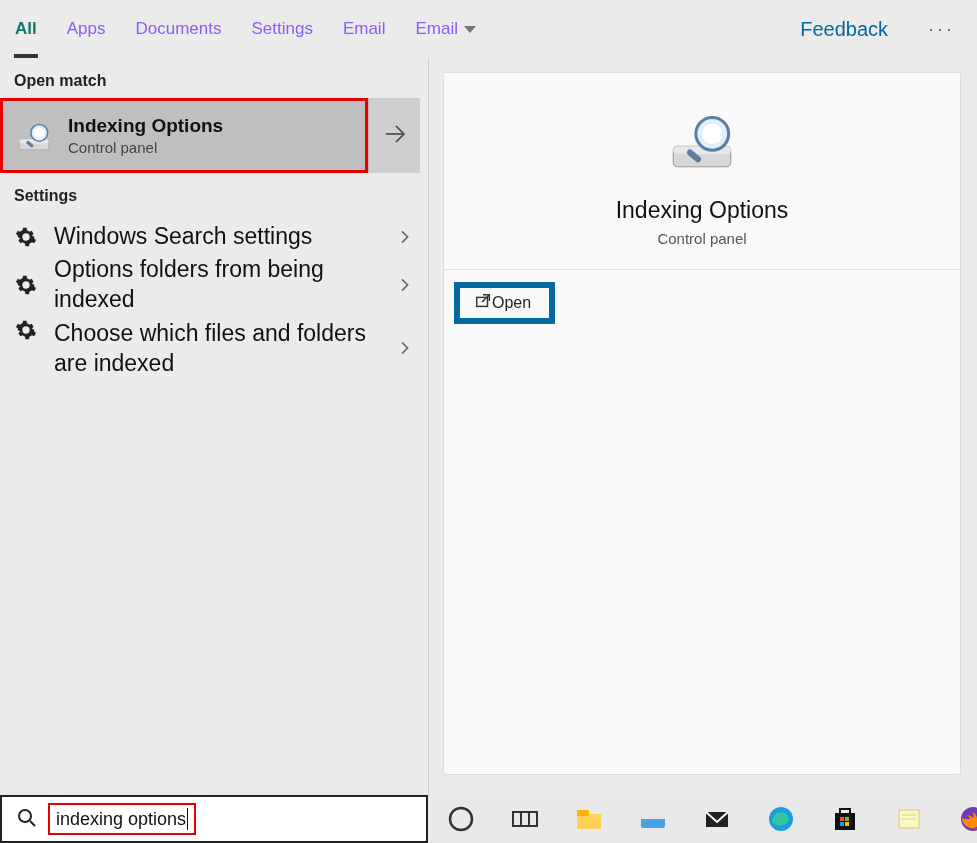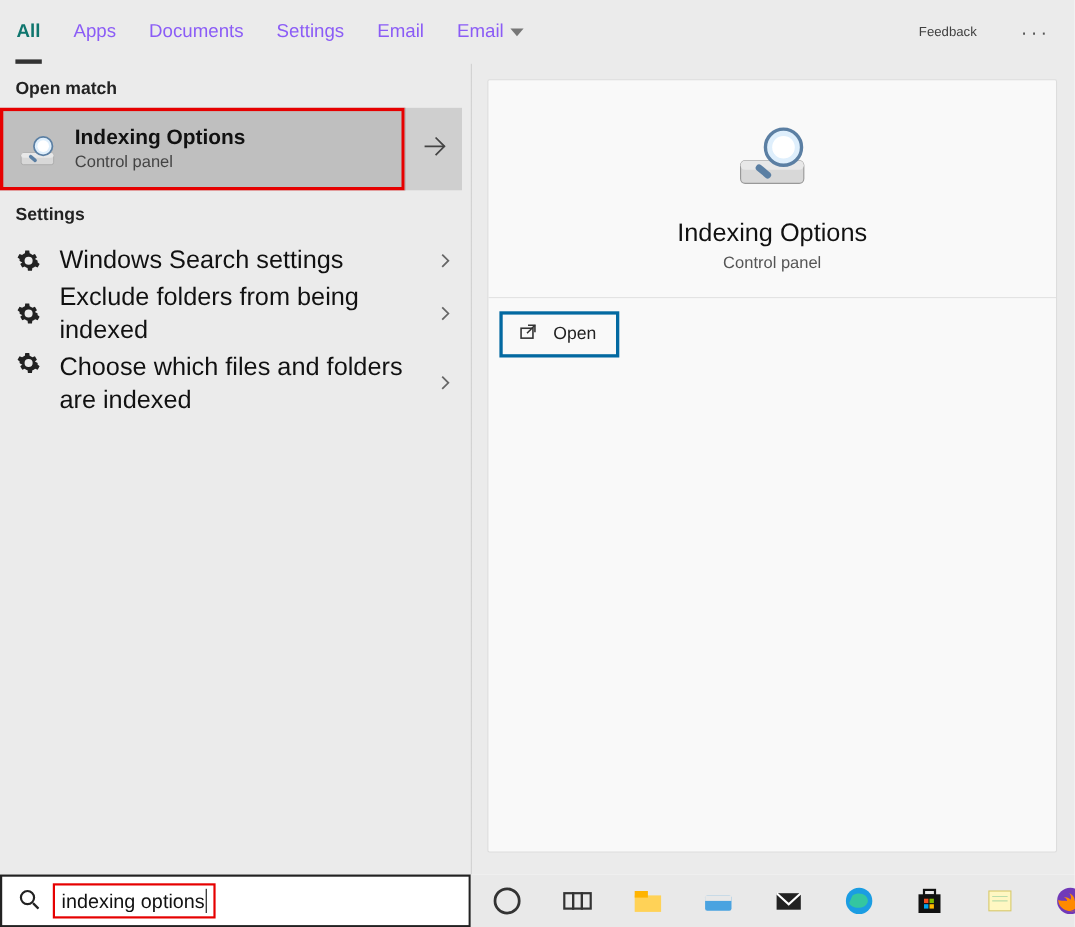--- a/index.html
+++ b/index.html
@@ -24,21 +24,21 @@
   .tab.active::after {
     content: ""; position: absolute; left: 14px; right: 14px; bottom: 0;
     height: 4px; background: #333;
   }
   .tab-more { display: flex; align-items: center; gap: 6px; }
   .more-caret {
     width: 0; height: 0; border-left: 6px solid transparent; border-right: 6px solid transparent;
     border-top: 7px solid #777;
   }
   .tab-spacer { flex: 1; }
-  .tab.feedback { font-size: 12px; color: #404040; padding-right: 18px; }
+  .tab.feedback { font-size: 20px; color: #0369a1; padding-right: 18px; }
   .tab.dots { padding: 0 22px; color: #555; font-size: 18px; letter-spacing: 3px; }
 
   
   .results-col {
     position: absolute; left: 0; top: 58px; width: 428px; bottom: 0;
   }
   .section-header {
     padding: 14px 14px 8px 14px; font-size: 16px; font-weight: 600; color: #222;
   }
 
@@ -87,23 +87,23 @@
   }
   .details-head {
     border-bottom: 1px solid #e3e3e3; padding: 28px 20px 22px 20px;
     display: flex; flex-direction: column; align-items: center; gap: 6px;
   }
   .details-head .big-icon svg { width: 78px; height: 78px; }
   .details-head .title { font-size: 23px; color: #111; margin-top: 8px; }
   .details-head .subtitle { font-size: 15px; color: #555; }
   .details-actions { padding: 12px 10px; }
   .action-row {
-    display: inline-flex; align-items: center; gap: 14px;
+    display: inline-flex; align-items: center; gap: 0;
     height: 42px; padding: 0 18px 0 14px; font-size: 16px; color: #222;
-    border: 3px solid #0369a1; background: #f9f9f9;
+    border: 6px solid #0369a1; background: #f9f9f9;
   }
   .open-icon svg { width: 18px; height: 18px; stroke: #333; fill: none; stroke-width: 1.6; }
 
   
   .search-strip {
     position: absolute; left: 0; top: 795px; width: 428px; height: 48px;
     background: #fff; border: 2px solid #222; display: flex; align-items: center;
     padding: 0 10px 0 14px; gap: 12px;
   }
   .search-glass svg { width: 20px; height: 20px; stroke: #222; fill: none; stroke-width: 2; }
@@ -215,21 +215,21 @@
       <span class="chev"><svg viewBox="0 0 20 20">
             <use href="#chev-right"></use>
           </svg></span>
     </div>
     <div class="settings-item">
       <span class="gear">
           <svg viewBox="0 0 24 24">
             <use href="#gear-icon"></use>
           </svg>
         </span>
-      <span class="label">Exclude folders from being indexed</span>
+      <span class="label">Options folders from being indexed</span>
       <span class="chev"><svg viewBox="0 0 20 20">
             <use href="#chev-right"></use>
           </svg></span>
     </div>
     <div class="settings-item tall">
       <span class="gear">
           <svg viewBox="0 0 24 24">
             <use href="#gear-icon"></use>
           </svg>
         </span>

